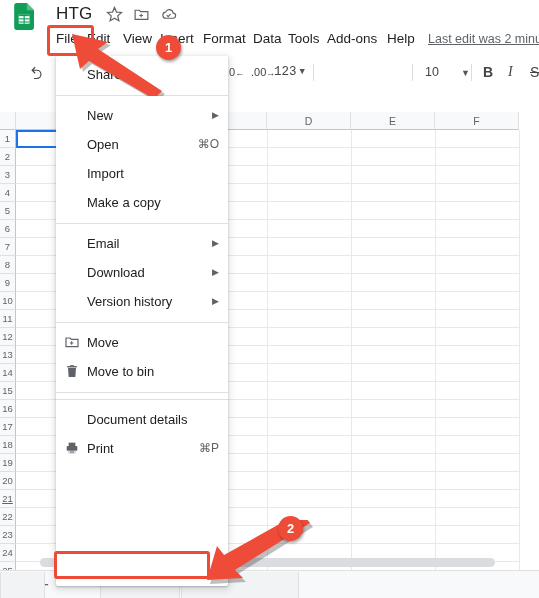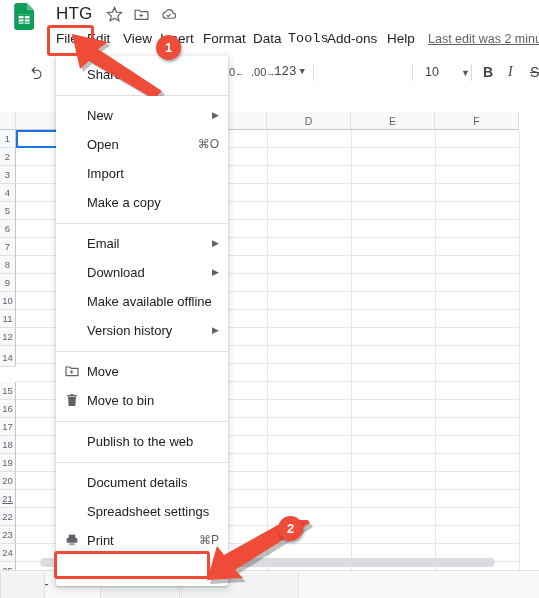--- a/index.html
+++ b/index.html
@@ -30,21 +30,21 @@
   .menu-item {
     position: absolute; top: 0; font-size: 13.5px; color: #222;
     line-height: 22px; white-space: nowrap;
   }
   .m-file   { left: 56px; }
   .m-edit   { left: 87px; }
   .m-view   { left: 123px; }
   .m-insert { left: 160px; }
   .m-format { left: 203px; }
   .m-data   { left: 253px; }
-  .m-tools  { left: 288px; font-family: Liberation Mono, monospace; }
+  .m-tools  { left: 288px; }
   .m-addons { left: 327px; }
   .m-help   { left: 387px; }
   .lastedit {
     position: absolute; left: 428px; top: 0; font-size: 12.5px; color: #5f6368;
     line-height: 22px; white-space: nowrap; text-decoration: underline;
   }
   .file-highlight {
     position: absolute; left: 47px; top: 25px; width: 47px; height: 31px;
     border: 3.5px solid #ee4b36; border-radius: 3px; background: transparent; z-index: 40;
   }
@@ -255,21 +255,21 @@
         <div class="rowhead" style="top: 72px;">4</div>
         <div class="rowhead" style="top: 90px;">5</div>
         <div class="rowhead" style="top: 108px;">6</div>
         <div class="rowhead" style="top: 126px;">7</div>
         <div class="rowhead" style="top: 144px;">8</div>
         <div class="rowhead" style="top: 162px;">9</div>
         <div class="rowhead" style="top: 180px;">10</div>
         <div class="rowhead" style="top: 198px;">11</div>
         <div class="rowhead" style="top: 216px;">12</div>
         <div class="rowhead" style="top: 234px;">13</div>
-        <div class="rowhead" style="top: 237px;">14</div>
+        <div class="rowhead" style="top: 252px;">14</div>
         <div class="rowhead" style="top: 270px;">15</div>
         <div class="rowhead" style="top: 288px;">16</div>
         <div class="rowhead" style="top: 306px;">17</div>
         <div class="rowhead" style="top: 324px;">18</div>
         <div class="rowhead" style="top: 342px;">19</div>
         <div class="rowhead" style="top: 360px;">20</div>
         <div class="rowhead" style="top: 378px; text-decoration: underline;">21</div>
         <div class="rowhead" style="top: 396px;">22</div>
         <div class="rowhead" style="top: 414px;">23</div>
         <div class="rowhead" style="top: 432px;">24</div>
@@ -441,41 +441,38 @@
   <div class="dropdown" id="dropdown">
       <div class="mi"><span>Share</span></div>
       <div class="mi-divider"></div>
       <div class="mi"><span>New</span><span class="mi-sub">▶</span></div>
       <div class="mi"><span>Open</span><span class="mi-accel">⌘O</span></div>
       <div class="mi"><span>Import</span></div>
       <div class="mi"><span>Make a copy</span></div>
       <div class="mi-divider"></div>
       <div class="mi"><span>Email</span><span class="mi-sub">▶</span></div>
       <div class="mi"><span>Download</span><span class="mi-sub">▶</span></div>
-      <div class="mi"><span>Make available offline</span></div>
       <div class="mi"><span>Version history</span><span class="mi-sub">▶</span></div>
       <div class="mi-divider"></div>
       <div class="mi"><span class="mi-icon">
           <svg viewBox="0 0 24 24">
             <path d="M3 6h6l2 2h10v11H3z" fill="none" stroke="#5f6368" stroke-width="1.8"></path>
             <path d="M14 13.5h-5M11.5 11v5" stroke="#5f6368" stroke-width="1.6"></path>
           </svg>
         </span><span>Move</span></div>
       <div class="mi"><span class="mi-icon">
           <svg viewBox="0 0 24 24">
             <path d="M6 7h12l-1 14H7z" fill="#5f6368"></path>
             <path d="M4.5 5.5h15" stroke="#5f6368" stroke-width="1.8"></path>
             <path d="M9.5 5.5V4h5v1.5" fill="none" stroke="#5f6368" stroke-width="1.5"></path>
           </svg>
         </span><span>Move to bin</span></div>
       <div class="mi-divider"></div>
-      <div class="mi"><span>Publish to the web</span></div>
       <div class="mi-divider"></div>
       <div class="mi"><span>Document details</span></div>
-      <div class="mi"><span>Spreadsheet settings</span></div>
       <div class="mi"><span class="mi-icon">
           <svg viewBox="0 0 24 24">
             <path d="M7 4h10v5H7z" fill="#5f6368"></path>
             <rect x="4" y="9" width="16" height="7" rx="1.5" fill="#5f6368"></rect>
             <path d="M7 15h10v5H7z" fill="#5f6368"></path>
             <rect x="7" y="16" width="10" height="4" fill="#fff"></rect>
             <path d="M8.5 17h7M8.5 18.6h7" stroke="#5f6368" stroke-width="1"></path>
           </svg>
         </span><span>Print</span><span class="mi-accel">⌘P</span></div>
     </div>

